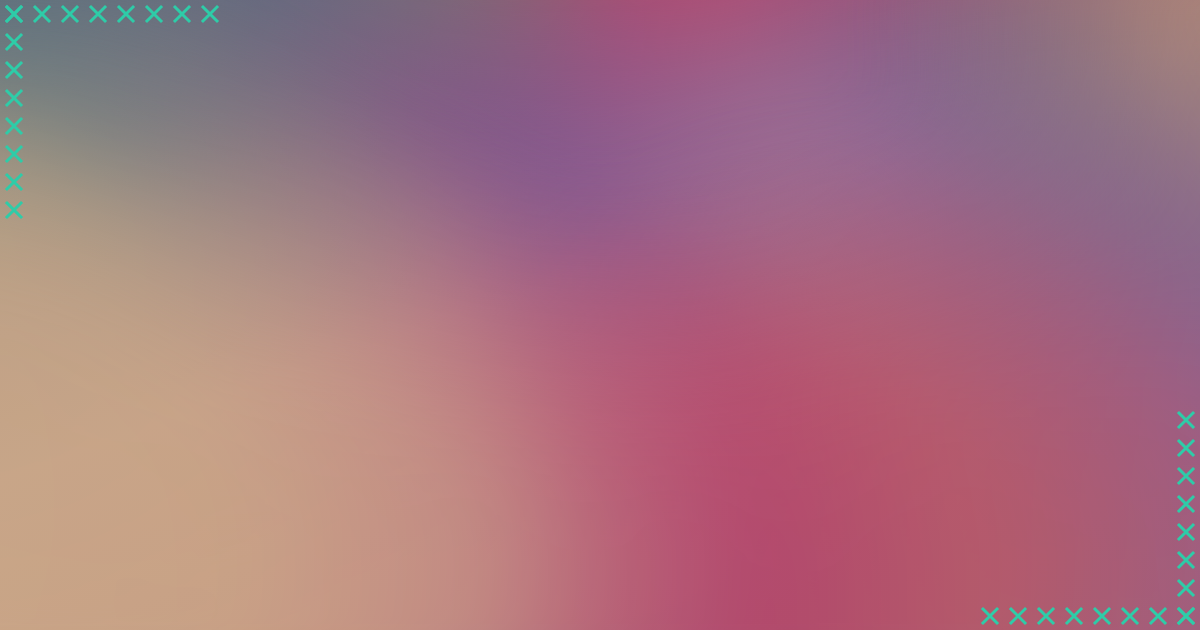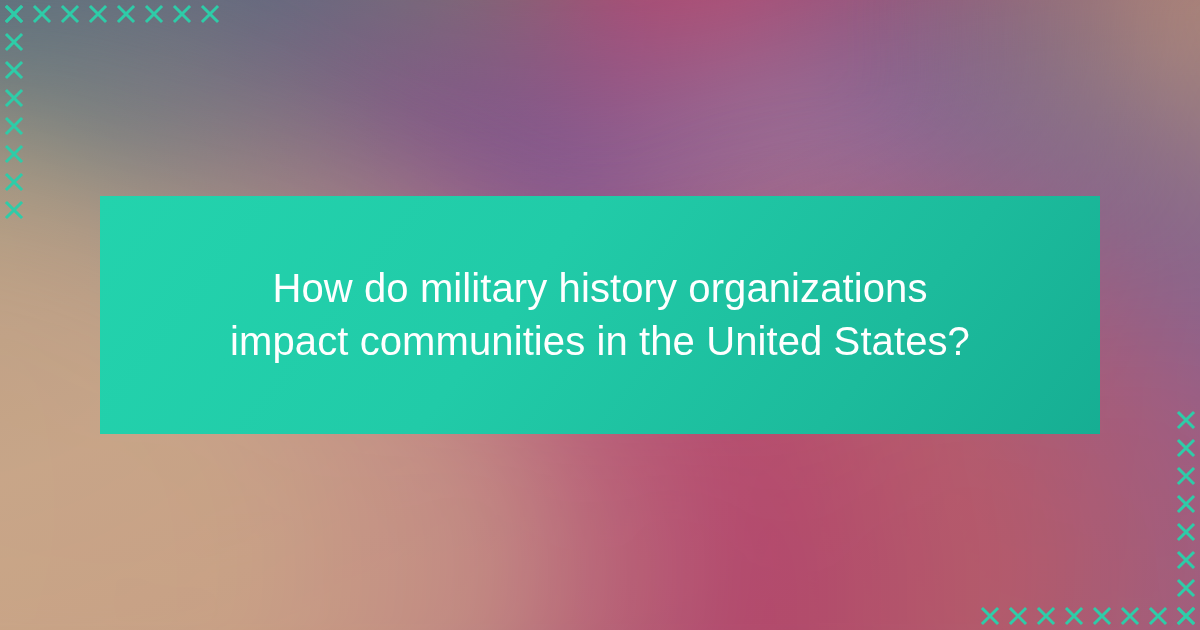--- a/index.html
+++ b/index.html
@@ -180,18 +180,14 @@
           <path d="M7 63 L21 77 M21 63 L7 77"></path>
           <path d="M7 91 L21 105 M21 91 L7 105"></path>
           <path d="M7 119 L21 133 M21 119 L7 133"></path>
           <path d="M7 147 L21 161 M21 147 L7 161"></path>
           <path d="M7 175 L21 189 M21 175 L7 189"></path>
           <path d="M7 203 L21 217 M21 203 L7 217"></path>
         </g>
       </svg>
     </div>
 
-  <div class="banner">
-    <h1 class="banner-title">How do military history organizations
-impact communities in the United States?</h1>
-  </div>
 
 </div>
 
 </body></html>

